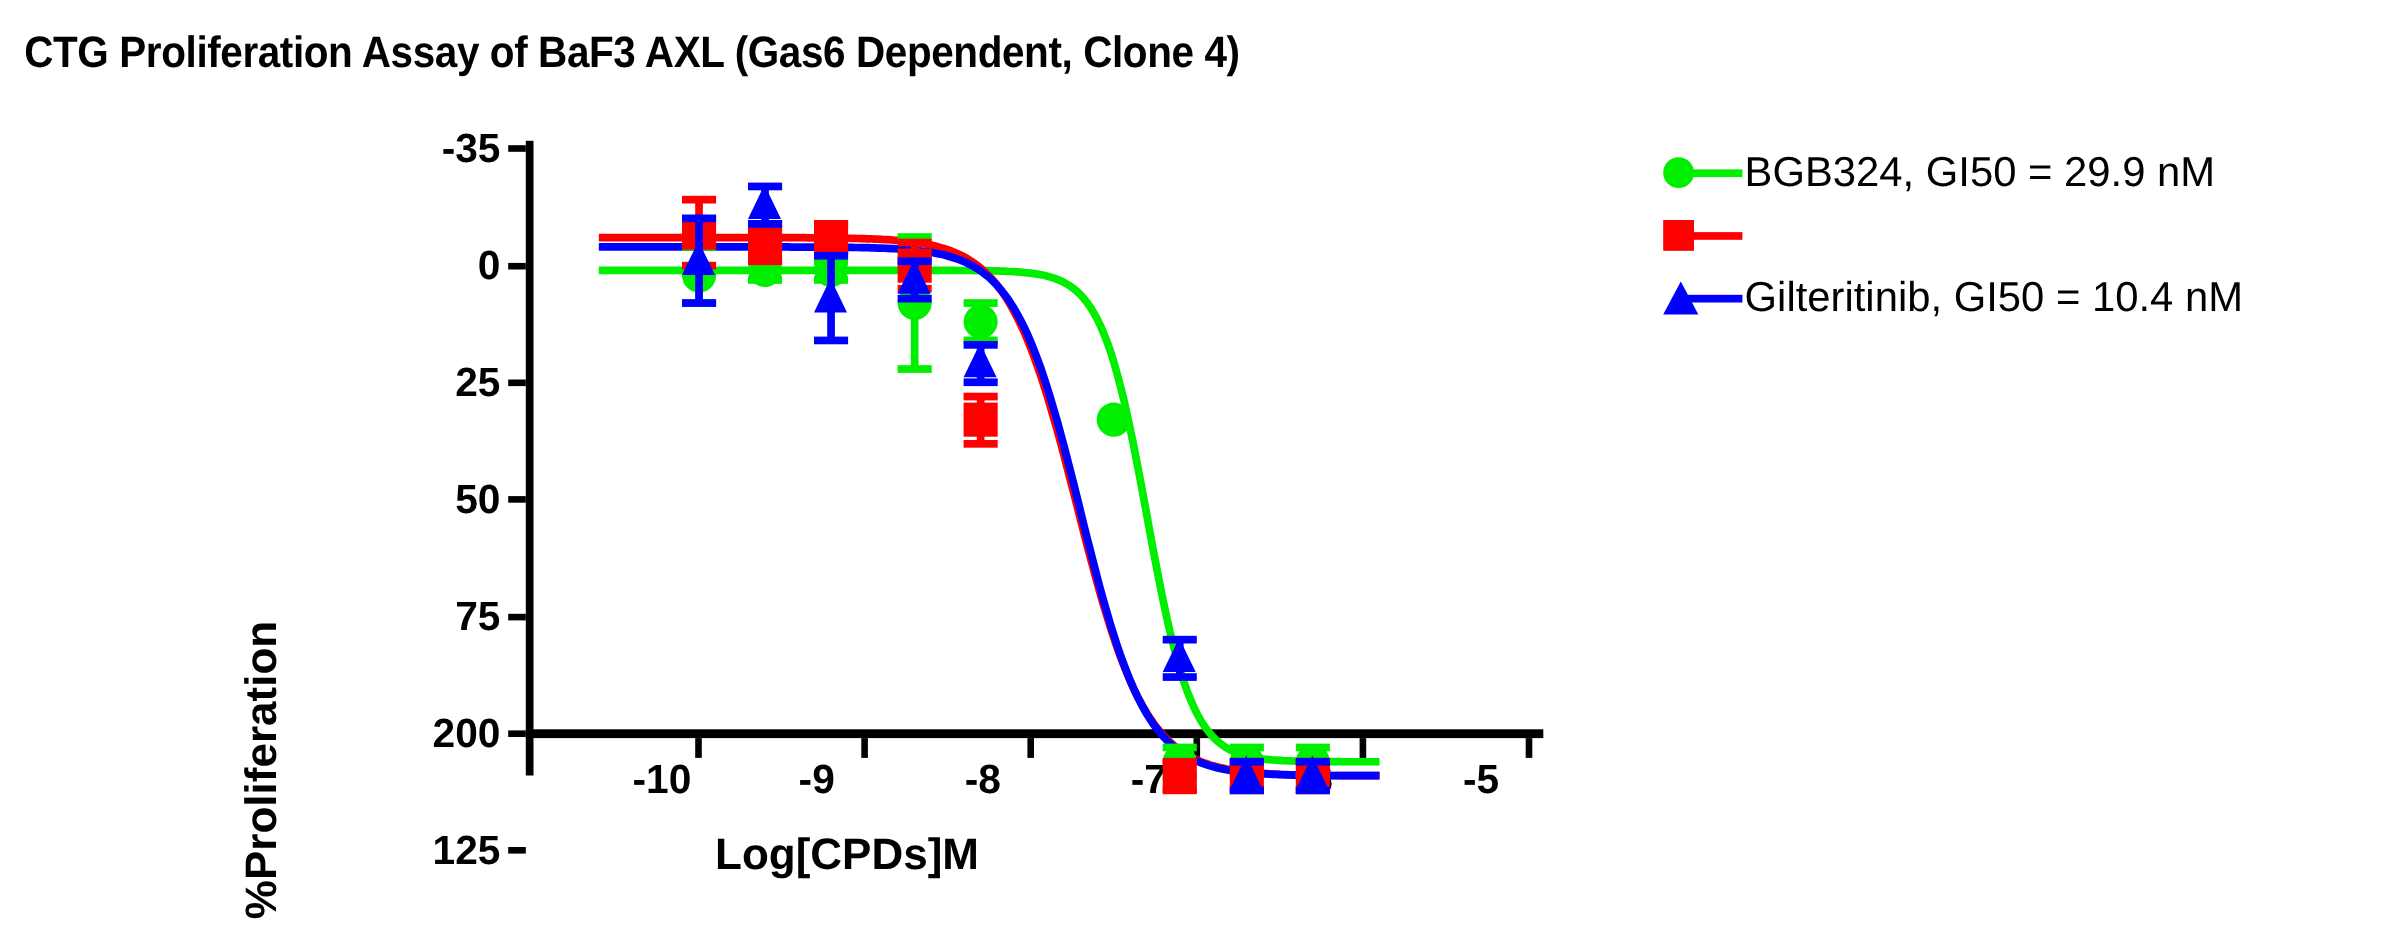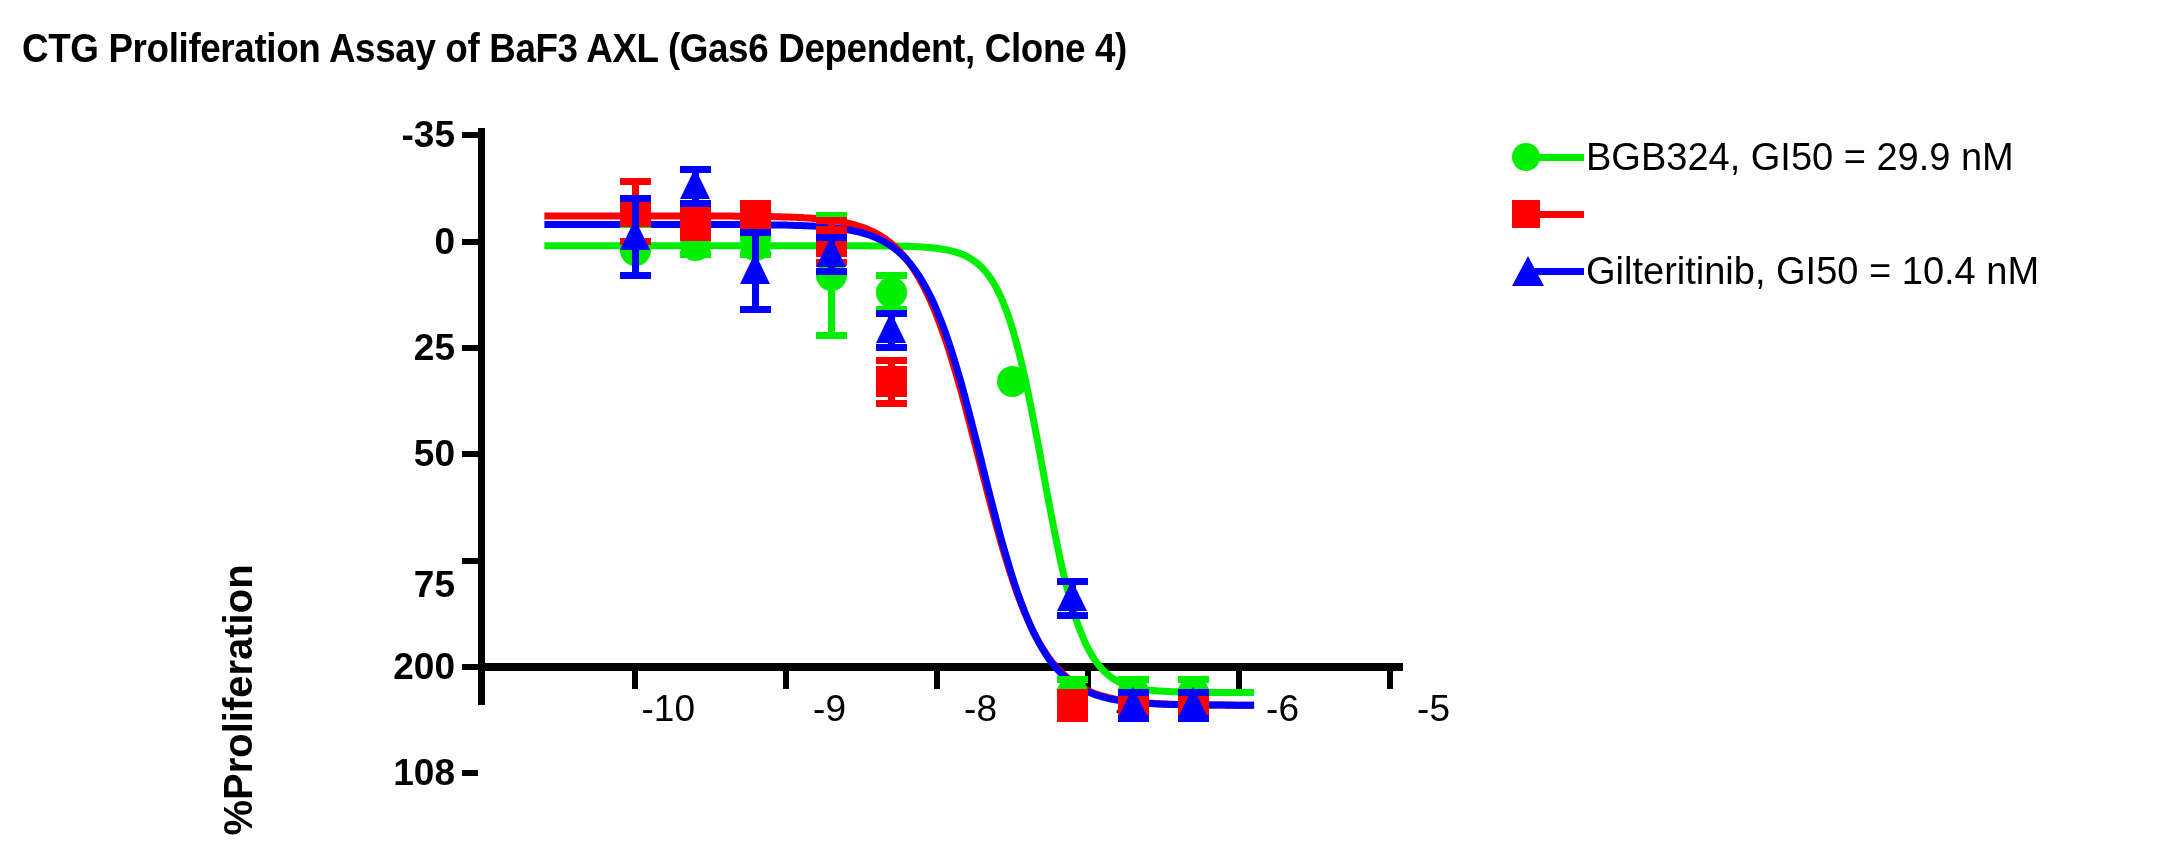--- a/index.html
+++ b/index.html
@@ -19,22 +19,22 @@
 
   .axis-line{position:absolute;background:#000;}
   #y-axis{left:478px;top:128px;width:7px;height:577px;}
   #x-axis{left:478px;top:663px;width:925px;height:8px;}
 
   .y-tick{position:absolute;width:16px;height:6px;background:#000;left:462px;}
   .x-tick{position:absolute;width:6px;height:18px;background:#000;top:671px;}
 
   .y-tick-label{position:absolute;right:0;width:120px;text-align:right;
     font-size:37px;font-weight:bold;line-height:1;}
-  .x-tick-label{position:absolute;width:120px;text-align:right;
-    font-size:37px;font-weight:normal;line-height:1;}
+  .x-tick-label{position:absolute;width:120px;text-align:left;
+    font-size:37px;font-weight:bold;line-height:1;}
 
   .ylabel{
     position:absolute;left:-62px;top:300px;
     font-size:40px;font-weight:bold;white-space:nowrap;
     transform-origin:center center;transform:translate(-50%,-50%) rotate(-90deg);
     width:auto;
   }
   #ylabel-wrap{position:absolute;left:300px;top:400px;}
 
   .xlabel{position:absolute;left:560px;top:755px;width:420px;text-align:center;
@@ -71,25 +71,25 @@
 
 <div id="chart-root">
 
   <div class="title">CTG Proliferation Assay of BaF3 AXL (Gas6 Dependent, Clone 4)</div>
 
   <div class="axis-line" id="y-axis"></div>
   <div class="axis-line" id="x-axis"></div>
 
   <div id="y-ticks">
       <div class="y-tick" style="top: 770.375px;"></div>
-      <div class="y-tick-label" style="left: 330px; top: 754.375px; width: 125px;">108</div>
+      <div class="y-tick-label" style="left: 330px; top: 754.375px; width: 125px;">125</div>
       <div class="y-tick" style="top: 664px;"></div>
       <div class="y-tick-label" style="left: 330px; top: 648px; width: 125px;">200</div>
       <div class="y-tick" style="top: 557.625px;"></div>
-      <div class="y-tick-label" style="left: 330px; top: 541.625px; width: 125px; margin-top: 24px;">75</div>
+      <div class="y-tick-label" style="left: 330px; top: 541.625px; width: 125px;">75</div>
       <div class="y-tick" style="top: 451.25px;"></div>
       <div class="y-tick-label" style="left: 330px; top: 435.25px; width: 125px;">50</div>
       <div class="y-tick" style="top: 344.875px;"></div>
       <div class="y-tick-label" style="left: 330px; top: 328.875px; width: 125px;">25</div>
       <div class="y-tick" style="top: 238.5px;"></div>
       <div class="y-tick-label" style="left: 330px; top: 222.5px; width: 125px;">0</div>
       <div class="y-tick" style="top: 132.125px;"></div>
       <div class="y-tick-label" style="left: 330px; top: 116.125px; width: 125px;">-35</div>
     </div>
   <div id="x-ticks">
@@ -103,20 +103,21 @@
       <div class="x-tick-label" style="left: 1028px; top: 690px;">-7</div>
       <div class="x-tick" style="left: 1236px;"></div>
       <div class="x-tick-label" style="left: 1179px; top: 690px;">-6</div>
       <div class="x-tick" style="left: 1387px;"></div>
       <div class="x-tick-label" style="left: 1330px; top: 690px;">-5</div>
     </div>
 
   <div id="ylabel-wrap">
     <div class="ylabel">%Proliferation</div>
   </div>
+  <div class="xlabel">Log[CPDs]M</div>
 
   <svg class="curves" id="curve-svg">
       <path d="M544.4,245.8 L547.4,245.8 L550.4,245.8 L553.5,245.8 L556.5,245.8 L559.5,245.8 L562.5,245.8 L565.5,245.8 L568.6,245.8 L571.6,245.8 L574.6,245.8 L577.6,245.8 L580.6,245.8 L583.7,245.8 L586.7,245.8 L589.7,245.8 L592.7,245.8 L595.7,245.8 L598.8,245.8 L601.8,245.8 L604.8,245.8 L607.8,245.8 L610.8,245.8 L613.9,245.8 L616.9,245.8 L619.9,245.8 L622.9,245.8 L625.9,245.8 L629.0,245.8 L632.0,245.8 L635.0,245.8 L638.0,245.8 L641.0,245.8 L644.1,245.8 L647.1,245.8 L650.1,245.8 L653.1,245.8 L656.1,245.8 L659.2,245.8 L662.2,245.8 L665.2,245.8 L668.2,245.8 L671.2,245.8 L674.3,245.8 L677.3,245.8 L680.3,245.8 L683.3,245.8 L686.3,245.8 L689.4,245.8 L692.4,245.8 L695.4,245.8 L698.4,245.8 L701.4,245.8 L704.5,245.8 L707.5,245.8 L710.5,245.8 L713.5,245.8 L716.5,245.8 L719.6,245.8 L722.6,245.8 L725.6,245.8 L728.6,245.8 L731.6,245.8 L734.7,245.8 L737.7,245.8 L740.7,245.8 L743.7,245.8 L746.7,245.8 L749.8,245.8 L752.8,245.8 L755.8,245.8 L758.8,245.8 L761.8,245.8 L764.9,245.8 L767.9,245.8 L770.9,245.8 L773.9,245.8 L776.9,245.8 L780.0,245.8 L783.0,245.8 L786.0,245.8 L789.0,245.8 L792.0,245.8 L795.1,245.8 L798.1,245.8 L801.1,245.8 L804.1,245.8 L807.1,245.8 L810.2,245.8 L813.2,245.8 L816.2,245.8 L819.2,245.8 L822.2,245.8 L825.3,245.8 L828.3,245.8 L831.3,245.8 L834.3,245.8 L837.3,245.8 L840.4,245.8 L843.4,245.8 L846.4,245.8 L849.4,245.8 L852.4,245.8 L855.5,245.8 L858.5,245.8 L861.5,245.8 L864.5,245.8 L867.5,245.8 L870.6,245.9 L873.6,245.9 L876.6,245.9 L879.6,245.9 L882.6,245.9 L885.7,246.0 L888.7,246.0 L891.7,246.0 L894.7,246.1 L897.7,246.1 L900.8,246.2 L903.8,246.3 L906.8,246.3 L909.8,246.4 L912.8,246.5 L915.9,246.7 L918.9,246.8 L921.9,247.0 L924.9,247.2 L927.9,247.4 L931.0,247.7 L934.0,248.0 L937.0,248.3 L940.0,248.7 L943.0,249.2 L946.1,249.7 L949.1,250.3 L952.1,251.1 L955.1,251.9 L958.1,252.9 L961.2,254.0 L964.2,255.2 L967.2,256.7 L970.2,258.4 L973.2,260.3 L976.3,262.6 L979.3,265.1 L982.3,268.0 L985.3,271.4 L988.3,275.2 L991.4,279.5 L994.4,284.4 L997.4,289.9 L1000.4,296.1 L1003.4,303.1 L1006.5,310.9 L1009.5,319.5 L1012.5,329.0 L1015.5,339.5 L1018.5,350.9 L1021.6,363.2 L1024.6,376.4 L1027.6,390.4 L1030.6,405.1 L1033.6,420.6 L1036.7,436.5 L1039.7,452.7 L1042.7,469.1 L1045.7,485.6 L1048.7,501.8 L1051.8,517.7 L1054.8,533.1 L1057.8,547.9 L1060.8,561.9 L1063.8,575.1 L1066.9,587.4 L1069.9,598.8 L1072.9,609.3 L1075.9,618.8 L1078.9,627.4 L1082.0,635.2 L1085.0,642.2 L1088.0,648.4 L1091.0,653.9 L1094.0,658.8 L1097.1,663.1 L1100.1,666.9 L1103.1,670.3 L1106.1,673.2 L1109.1,675.7 L1112.2,678.0 L1115.2,679.9 L1118.2,681.6 L1121.2,683.1 L1124.2,684.3 L1127.3,685.4 L1130.3,686.4 L1133.3,687.2 L1136.3,687.9 L1139.3,688.6 L1142.4,689.1 L1145.4,689.6 L1148.4,690.0 L1151.4,690.3 L1154.4,690.6 L1157.5,690.9 L1160.5,691.1 L1163.5,691.3 L1166.5,691.5 L1169.5,691.6 L1172.6,691.7 L1175.6,691.8 L1178.6,691.9 L1181.6,692.0 L1184.6,692.1 L1187.7,692.2 L1190.7,692.2 L1193.7,692.2 L1196.7,692.3 L1199.7,692.3 L1202.8,692.3 L1205.8,692.4 L1208.8,692.4 L1211.8,692.4 L1214.8,692.4 L1217.9,692.4 L1220.9,692.5 L1223.9,692.5 L1226.9,692.5 L1229.9,692.5 L1233.0,692.5 L1236.0,692.5 L1239.0,692.5 L1242.0,692.5 L1245.0,692.5 L1248.1,692.5 L1251.1,692.5 L1254.1,692.5" fill="none" stroke="#00ee00" stroke-width="7"></path>
       <path d="M544.4,216.0 L547.4,216.0 L550.4,216.0 L553.5,216.0 L556.5,216.0 L559.5,216.0 L562.5,216.0 L565.5,216.0 L568.6,216.0 L571.6,216.0 L574.6,216.0 L577.6,216.0 L580.6,216.0 L583.7,216.0 L586.7,216.0 L589.7,216.0 L592.7,216.0 L595.7,216.0 L598.8,216.0 L601.8,216.0 L604.8,216.0 L607.8,216.0 L610.8,216.0 L613.9,216.0 L616.9,216.0 L619.9,216.0 L622.9,216.0 L625.9,216.0 L629.0,216.0 L632.0,216.0 L635.0,216.0 L638.0,216.0 L641.0,216.0 L644.1,216.0 L647.1,216.0 L650.1,216.0 L653.1,216.0 L656.1,216.0 L659.2,216.0 L662.2,216.0 L665.2,216.0 L668.2,216.0 L671.2,216.0 L674.3,216.0 L677.3,216.0 L680.3,216.0 L683.3,216.0 L686.3,216.0 L689.4,216.0 L692.4,216.0 L695.4,216.0 L698.4,216.0 L701.4,216.0 L704.5,216.0 L707.5,216.1 L710.5,216.1 L713.5,216.1 L716.5,216.1 L719.6,216.1 L722.6,216.1 L725.6,216.1 L728.6,216.1 L731.6,216.1 L734.7,216.2 L737.7,216.2 L740.7,216.2 L743.7,216.2 L746.7,216.3 L749.8,216.3 L752.8,216.3 L755.8,216.4 L758.8,216.4 L761.8,216.4 L764.9,216.5 L767.9,216.5 L770.9,216.6 L773.9,216.7 L776.9,216.7 L780.0,216.8 L783.0,216.9 L786.0,217.0 L789.0,217.1 L792.0,217.2 L795.1,217.3 L798.1,217.4 L801.1,217.6 L804.1,217.8 L807.1,217.9 L810.2,218.1 L813.2,218.4 L816.2,218.6 L819.2,218.9 L822.2,219.2 L825.3,219.5 L828.3,219.8 L831.3,220.2 L834.3,220.6 L837.3,221.1 L840.4,221.6 L843.4,222.2 L846.4,222.8 L849.4,223.5 L852.4,224.3 L855.5,225.1 L858.5,226.0 L861.5,227.0 L864.5,228.1 L867.5,229.3 L870.6,230.6 L873.6,232.0 L876.6,233.6 L879.6,235.3 L882.6,237.2 L885.7,239.2 L888.7,241.5 L891.7,243.9 L894.7,246.6 L897.7,249.5 L900.8,252.6 L903.8,256.0 L906.8,259.7 L909.8,263.7 L912.8,268.1 L915.9,272.7 L918.9,277.8 L921.9,283.2 L924.9,289.0 L927.9,295.2 L931.0,301.8 L934.0,308.9 L937.0,316.4 L940.0,324.3 L943.0,332.7 L946.1,341.5 L949.1,350.8 L952.1,360.4 L955.1,370.4 L958.1,380.8 L961.2,391.6 L964.2,402.6 L967.2,413.9 L970.2,425.4 L973.2,437.0 L976.3,448.8 L979.3,460.6 L982.3,472.5 L985.3,484.2 L988.3,495.9 L991.4,507.4 L994.4,518.7 L997.4,529.7 L1000.4,540.4 L1003.4,550.8 L1006.5,560.9 L1009.5,570.5 L1012.5,579.7 L1015.5,588.6 L1018.5,596.9 L1021.6,604.9 L1024.6,612.4 L1027.6,619.4 L1030.6,626.1 L1033.6,632.3 L1036.7,638.1 L1039.7,643.5 L1042.7,648.5 L1045.7,653.2 L1048.7,657.5 L1051.8,661.6 L1054.8,665.3 L1057.8,668.7 L1060.8,671.8 L1063.8,674.7 L1066.9,677.4 L1069.9,679.8 L1072.9,682.0 L1075.9,684.1 L1078.9,686.0 L1082.0,687.7 L1085.0,689.3 L1088.0,690.7 L1091.0,692.0 L1094.0,693.2 L1097.1,694.3 L1100.1,695.3 L1103.1,696.2 L1106.1,697.0 L1109.1,697.8 L1112.2,698.4 L1115.2,699.1 L1118.2,699.6 L1121.2,700.2 L1124.2,700.6 L1127.3,701.1 L1130.3,701.4 L1133.3,701.8 L1136.3,702.1 L1139.3,702.4 L1142.4,702.7 L1145.4,702.9 L1148.4,703.1 L1151.4,703.3 L1154.4,703.5 L1157.5,703.7 L1160.5,703.8 L1163.5,704.0 L1166.5,704.1 L1169.5,704.2 L1172.6,704.3 L1175.6,704.4 L1178.6,704.5 L1181.6,704.5 L1184.6,704.6 L1187.7,704.7 L1190.7,704.7 L1193.7,704.8 L1196.7,704.8 L1199.7,704.9 L1202.8,704.9 L1205.8,704.9 L1208.8,705.0 L1211.8,705.0 L1214.8,705.0 L1217.9,705.1 L1220.9,705.1 L1223.9,705.1 L1226.9,705.1 L1229.9,705.1 L1233.0,705.1 L1236.0,705.2 L1239.0,705.2 L1242.0,705.2 L1245.0,705.2 L1248.1,705.2 L1251.1,705.2 L1254.1,705.2" fill="none" stroke="#ff0000" stroke-width="7"></path>
       <path d="M544.4,224.5 L547.4,224.5 L550.4,224.5 L553.5,224.5 L556.5,224.5 L559.5,224.5 L562.5,224.5 L565.5,224.5 L568.6,224.5 L571.6,224.5 L574.6,224.5 L577.6,224.5 L580.6,224.5 L583.7,224.5 L586.7,224.5 L589.7,224.5 L592.7,224.5 L595.7,224.5 L598.8,224.5 L601.8,224.5 L604.8,224.5 L607.8,224.5 L610.8,224.5 L613.9,224.5 L616.9,224.5 L619.9,224.5 L622.9,224.5 L625.9,224.5 L629.0,224.5 L632.0,224.5 L635.0,224.5 L638.0,224.5 L641.0,224.5 L644.1,224.5 L647.1,224.5 L650.1,224.5 L653.1,224.5 L656.1,224.5 L659.2,224.5 L662.2,224.5 L665.2,224.5 L668.2,224.5 L671.2,224.5 L674.3,224.5 L677.3,224.5 L680.3,224.5 L683.3,224.5 L686.3,224.5 L689.4,224.5 L692.4,224.5 L695.4,224.5 L698.4,224.5 L701.4,224.5 L704.5,224.5 L707.5,224.5 L710.5,224.5 L713.5,224.5 L716.5,224.5 L719.6,224.6 L722.6,224.6 L725.6,224.6 L728.6,224.6 L731.6,224.6 L734.7,224.6 L737.7,224.6 L740.7,224.6 L743.7,224.6 L746.7,224.7 L749.8,224.7 L752.8,224.7 L755.8,224.7 L758.8,224.7 L761.8,224.8 L764.9,224.8 L767.9,224.8 L770.9,224.9 L773.9,224.9 L776.9,225.0 L780.0,225.0 L783.0,225.1 L786.0,225.1 L789.0,225.2 L792.0,225.3 L795.1,225.4 L798.1,225.5 L801.1,225.6 L804.1,225.7 L807.1,225.8 L810.2,226.0 L813.2,226.1 L816.2,226.3 L819.2,226.5 L822.2,226.7 L825.3,226.9 L828.3,227.2 L831.3,227.5 L834.3,227.8 L837.3,228.2 L840.4,228.6 L843.4,229.0 L846.4,229.5 L849.4,230.0 L852.4,230.6 L855.5,231.2 L858.5,231.9 L861.5,232.7 L864.5,233.6 L867.5,234.5 L870.6,235.5 L873.6,236.7 L876.6,238.0 L879.6,239.4 L882.6,240.9 L885.7,242.6 L888.7,244.4 L891.7,246.4 L894.7,248.7 L897.7,251.1 L900.8,253.8 L903.8,256.7 L906.8,259.9 L909.8,263.3 L912.8,267.1 L915.9,271.2 L918.9,275.7 L921.9,280.5 L924.9,285.7 L927.9,291.3 L931.0,297.4 L934.0,303.8 L937.0,310.8 L940.0,318.2 L943.0,326.1 L946.1,334.4 L949.1,343.3 L952.1,352.6 L955.1,362.3 L958.1,372.5 L961.2,383.0 L964.2,394.0 L967.2,405.3 L970.2,416.8 L973.2,428.6 L976.3,440.6 L979.3,452.7 L982.3,464.9 L985.3,477.1 L988.3,489.2 L991.4,501.1 L994.4,512.9 L997.4,524.5 L1000.4,535.8 L1003.4,546.7 L1006.5,557.3 L1009.5,567.5 L1012.5,577.2 L1015.5,586.5 L1018.5,595.3 L1021.6,603.7 L1024.6,611.6 L1027.6,619.0 L1030.6,625.9 L1033.6,632.4 L1036.7,638.5 L1039.7,644.1 L1042.7,649.3 L1045.7,654.1 L1048.7,658.6 L1051.8,662.7 L1054.8,666.4 L1057.8,669.9 L1060.8,673.1 L1063.8,676.0 L1066.9,678.7 L1069.9,681.1 L1072.9,683.3 L1075.9,685.4 L1078.9,687.2 L1082.0,688.9 L1085.0,690.4 L1088.0,691.8 L1091.0,693.1 L1094.0,694.2 L1097.1,695.3 L1100.1,696.2 L1103.1,697.1 L1106.1,697.9 L1109.1,698.6 L1112.2,699.2 L1115.2,699.8 L1118.2,700.3 L1121.2,700.8 L1124.2,701.2 L1127.3,701.6 L1130.3,702.0 L1133.3,702.3 L1136.3,702.6 L1139.3,702.8 L1142.4,703.1 L1145.4,703.3 L1148.4,703.5 L1151.4,703.6 L1154.4,703.8 L1157.5,703.9 L1160.5,704.1 L1163.5,704.2 L1166.5,704.3 L1169.5,704.4 L1172.6,704.5 L1175.6,704.6 L1178.6,704.6 L1181.6,704.7 L1184.6,704.8 L1187.7,704.8 L1190.7,704.9 L1193.7,704.9 L1196.7,704.9 L1199.7,705.0 L1202.8,705.0 L1205.8,705.0 L1208.8,705.1 L1211.8,705.1 L1214.8,705.1 L1217.9,705.1 L1220.9,705.1 L1223.9,705.1 L1226.9,705.2 L1229.9,705.2 L1233.0,705.2 L1236.0,705.2 L1239.0,705.2 L1242.0,705.2 L1245.0,705.2 L1248.1,705.2 L1251.1,705.2 L1254.1,705.2" fill="none" stroke="#0000ff" stroke-width="7"></path>
     </svg>
   <div id="data-layer">
       <div class="errbar" style="background: rgb(0, 238, 0); left: 631.5px; top: 224.48px; height: 51.06px;"></div>
       <div class="errcap" style="background: rgb(0, 238, 0); left: 619.5px; top: 220.98px;"></div>
       <div class="errcap" style="background: rgb(0, 238, 0); left: 619.5px; top: 272.04px;"></div>

